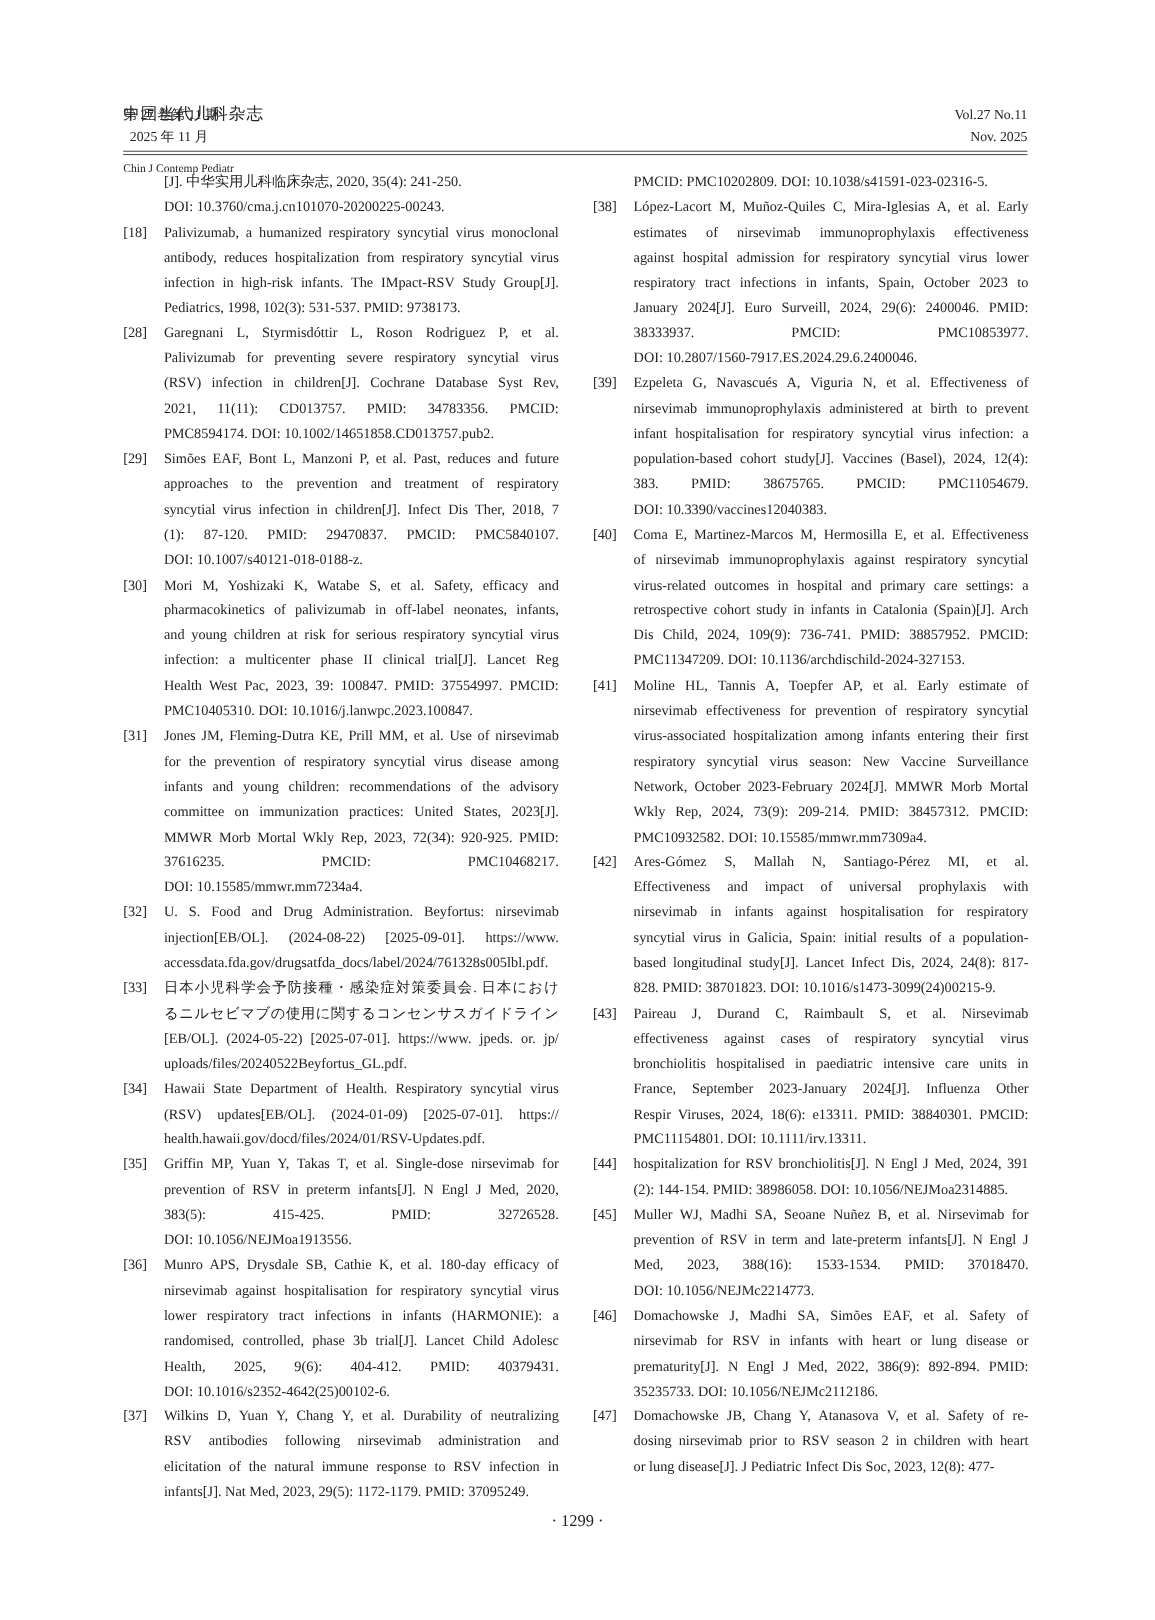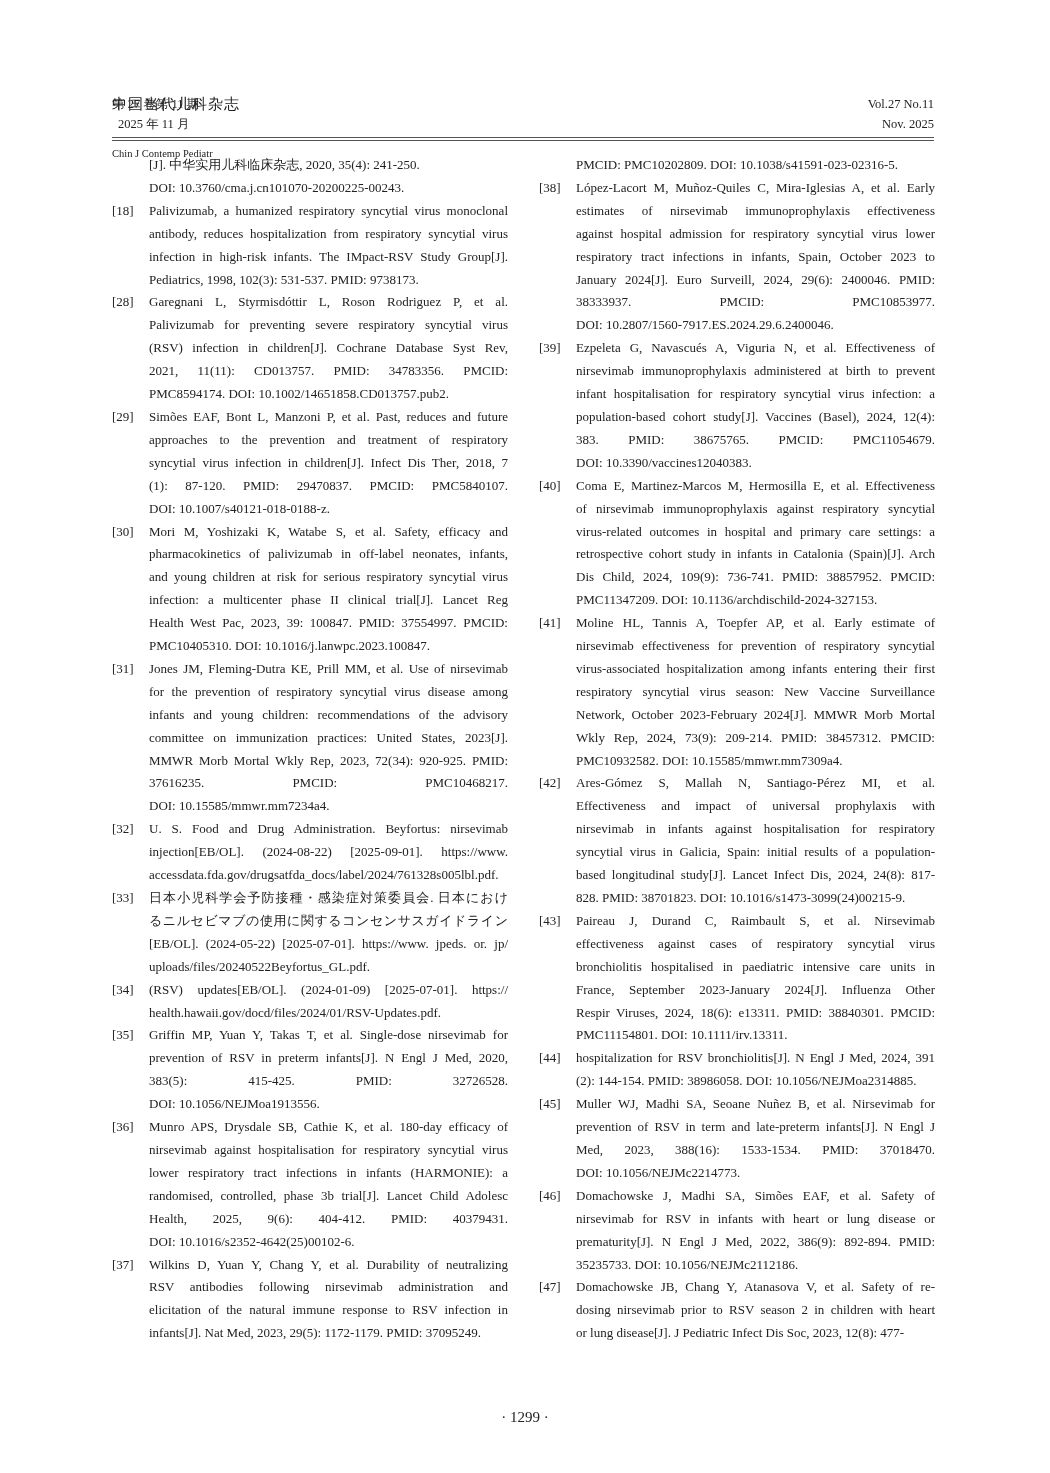--- a/index.html
+++ b/index.html
@@ -20,21 +20,21 @@
   .col { position: absolute; top: 154px; width: 396px; }
   .col.left { left: 112px; }
   .col.right { left: 539px; }
   .ref { position: relative; padding-left: 37px; font-size: 13px; line-height: 22.9px; text-align: justify; }
   .ref .num { position: absolute; left: 0; top: 0; }
   .ref .line { display: block; text-align: justify; text-align-last: justify; white-space: nowrap; }
   .ref .line.last { text-align-last: left; }
   .cont { padding-left: 37px; font-size: 13px; line-height: 22.9px; }
   .cont .line { display: block; white-space: nowrap; }
 
-  .page-num { position: absolute; left: 0; right: 0; top: 1375px; text-align: center; font-size: 15px; margin-top: 34px; }
+  .page-num { position: absolute; left: 0; right: 0; top: 1375px; text-align: center; font-size: 15px; }
 </style>
 </head>
 <body>
 
 <div class="header">
   <div class="hdr-left">
     <div>第 27 卷第 11 期</div>
     <div class="l2">2025 年 11 月</div>
   </div>
   <div class="hdr-center">
@@ -105,20 +105,21 @@
       </div>
       <div class="ref">
         <span class="num">[33]</span>
         <span class="line">日本小児科学会予防接種・感染症対策委員会. 日本におけ</span>
         <span class="line">るニルセビマブの使用に関するコンセンサスガイドライン</span>
         <span class="line">[EB/OL]. (2024-05-22) [2025-07-01]. https://www. jpeds. or. jp/</span>
         <span class="line last">uploads/files/20240522Beyfortus_GL.pdf.</span>
       </div>
       <div class="ref">
         <span class="num">[34]</span>
+        <span class="line">Hawaii State Department of Health. Respiratory syncytial virus</span>
         <span class="line">(RSV) updates[EB/OL]. (2024-01-09) [2025-07-01]. https://</span>
         <span class="line last">health.hawaii.gov/docd/files/2024/01/RSV-Updates.pdf.</span>
       </div>
       <div class="ref">
         <span class="num">[35]</span>
         <span class="line">Griffin MP, Yuan Y, Takas T, et al. Single-dose nirsevimab for</span>
         <span class="line">prevention of RSV in preterm infants[J]. N Engl J Med, 2020,</span>
         <span class="line">383(5): 415-425. PMID: 32726528.</span>
         <span class="line last">DOI: 10.1056/NEJMoa1913556.</span>
       </div>

